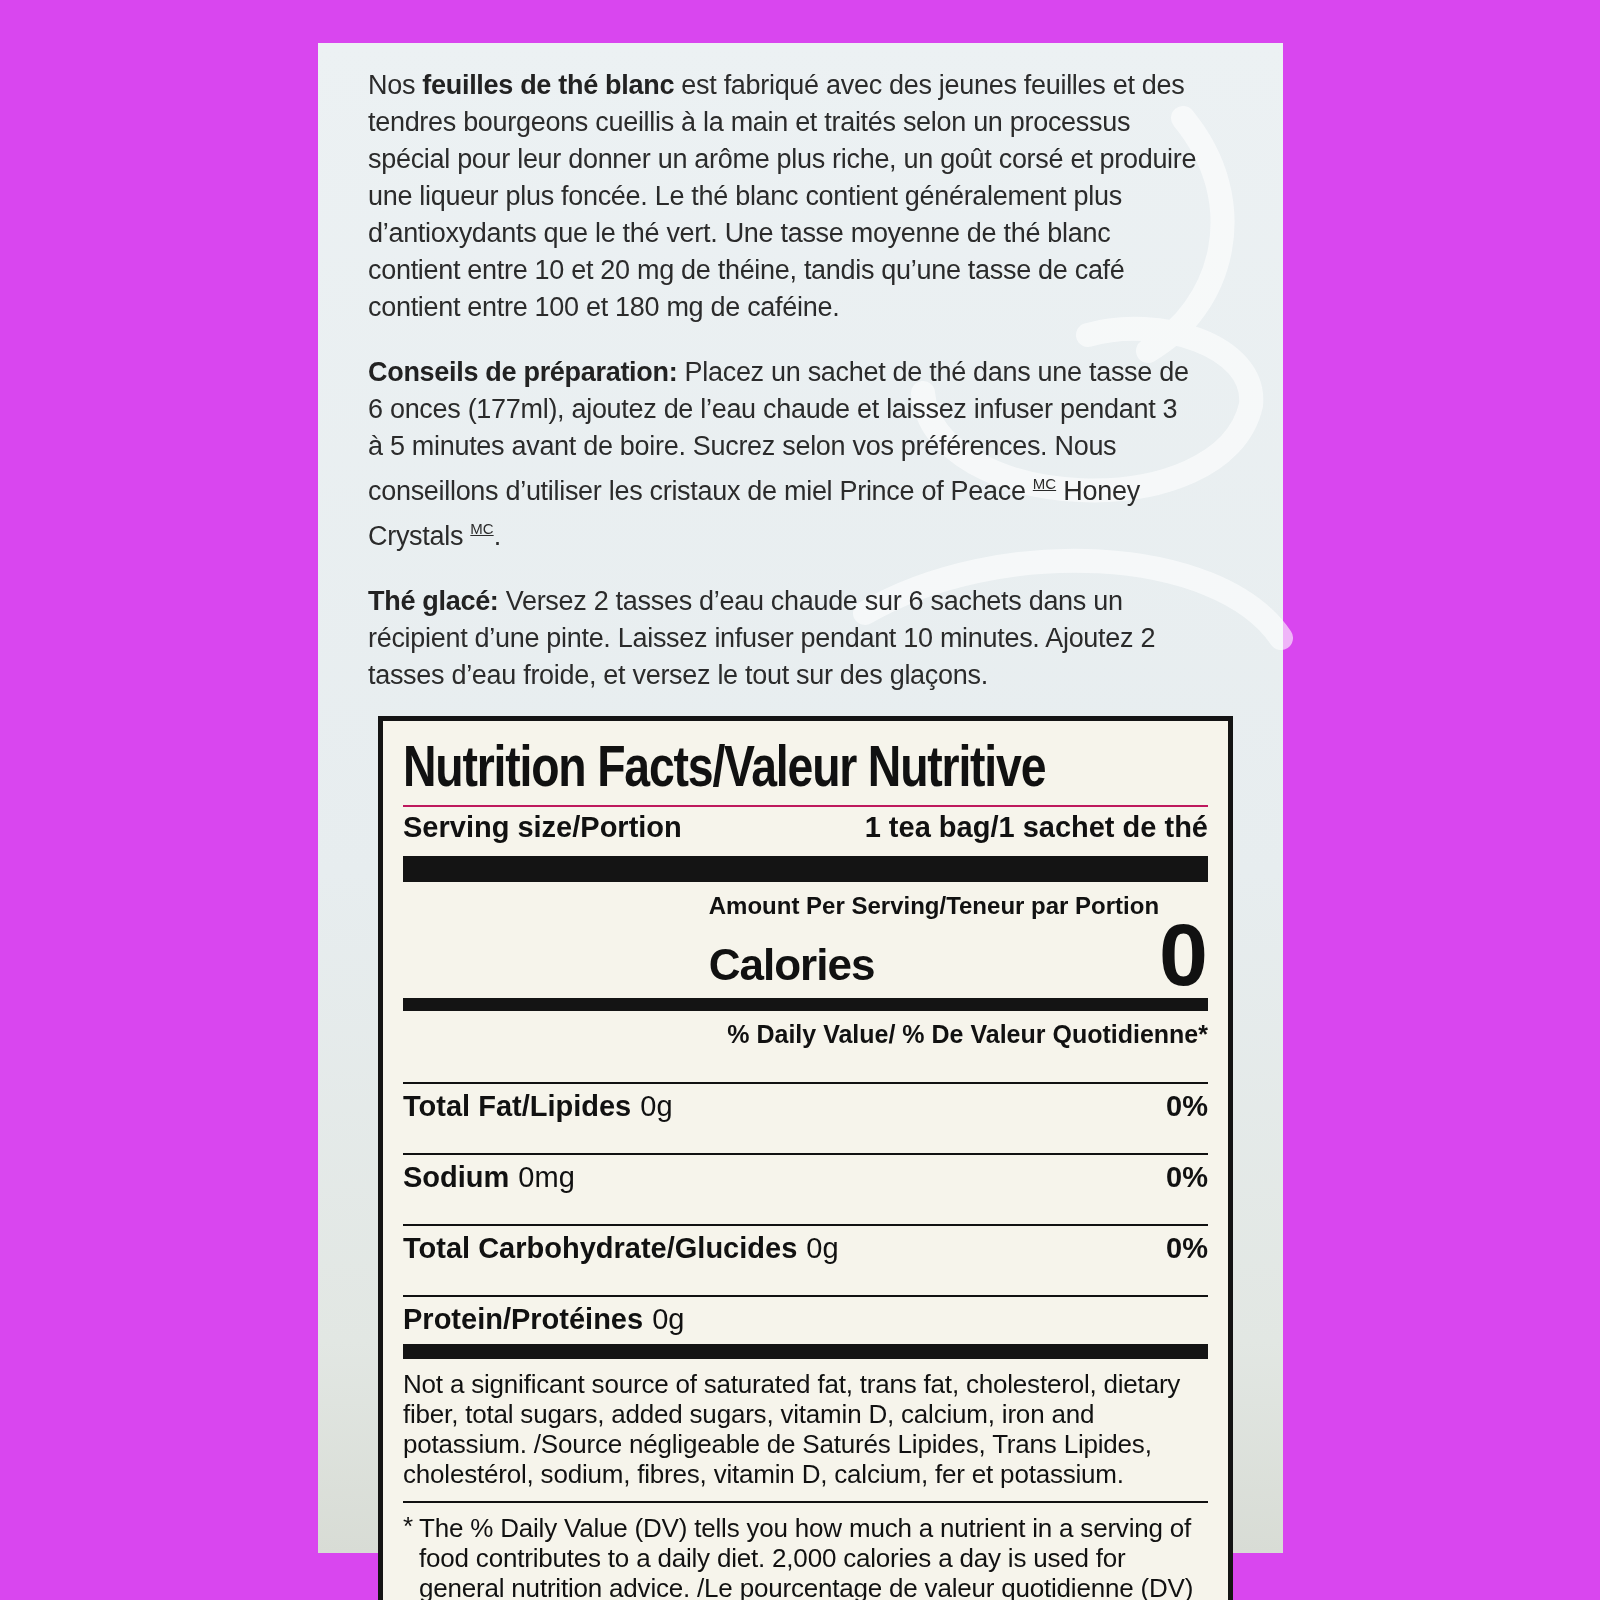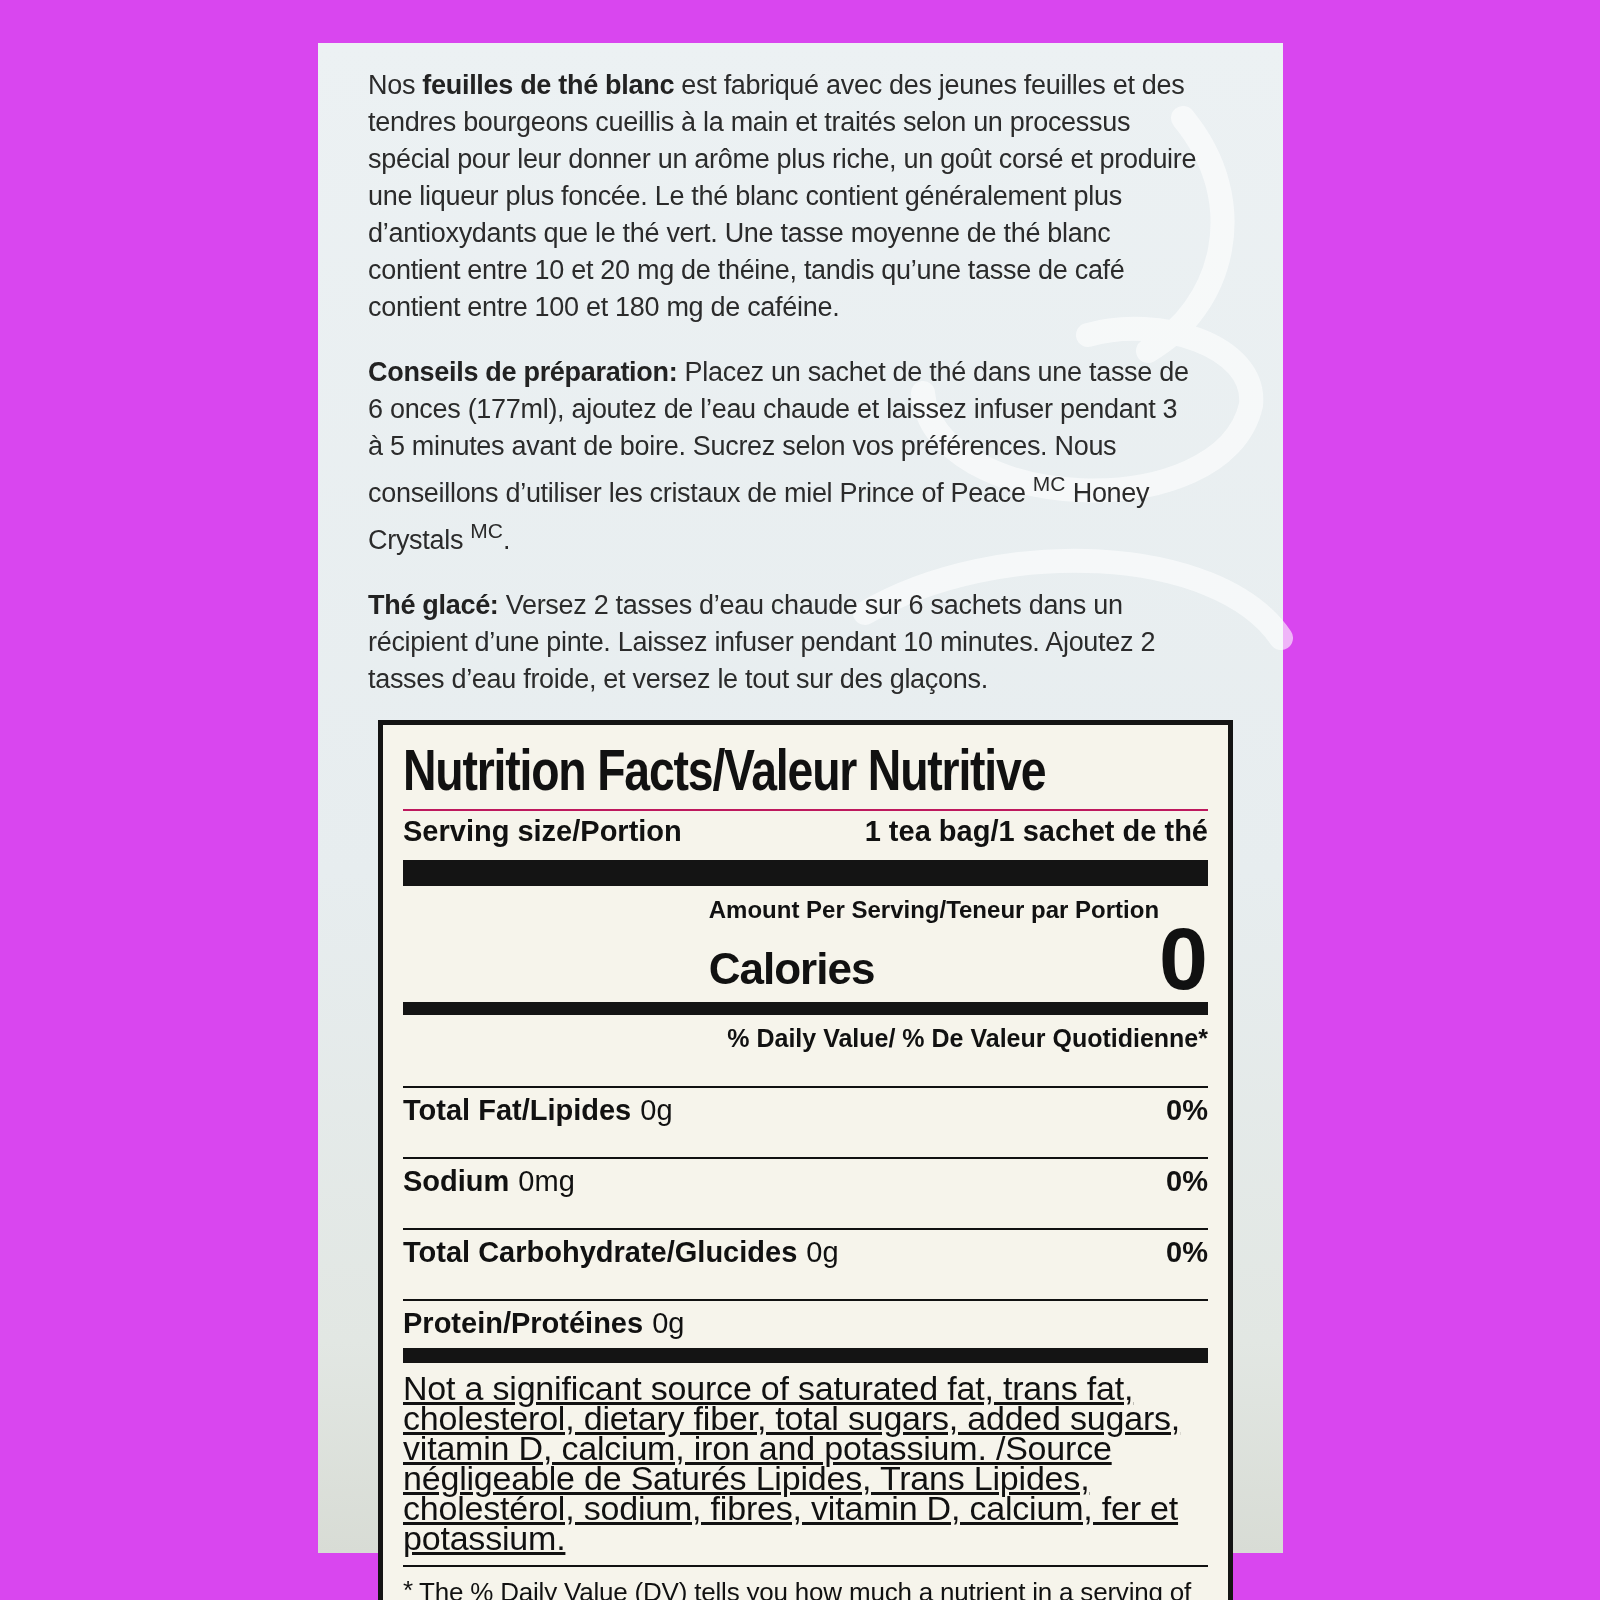--- a/index.html
+++ b/index.html
@@ -6,21 +6,21 @@
   .page{position:relative;width:1600px;height:1600px;background:#d946ef;overflow:hidden;
         font-family:"Liberation Sans",sans-serif;}
   .panel{position:absolute;left:318px;top:43px;width:965px;height:1510px;
          background:linear-gradient(180deg,#ecf1f3 0%,#e7edef 55%,#e2e7e3 86%,#d8dcd5 100%);}
   .swirl{position:absolute;top:50px;right:-10px;width:440px;height:620px;opacity:.6;pointer-events:none;}
   .content{position:relative;padding:24px 50px 0 50px;}
   .body-p{margin:0;width:830px;font-size:27px;line-height:37px;letter-spacing:-0.3px;
           color:#2b2b2b;font-weight:400;}
   .body-p b{font-weight:700;color:#222;}
   .body-p + .body-p{margin-top:28px;}
-  .tm{font-size:21px;vertical-align:11px;letter-spacing:0;}
+  .tm{font-size:15px;vertical-align:11px;letter-spacing:0;text-decoration:underline;}
   
   .nfbox{box-sizing:border-box;margin:22px 0 0 10px;width:855px;background:#f6f4eb;
          border:5px solid #141414;border-bottom-width:9px;padding:8px 20px 14px;color:#111;}
   .nf-title{padding:8px 0 10px;border-bottom:2px solid #be185d;line-height:1;}
   .squeeze{display:inline-block;font-size:58px;font-weight:900;letter-spacing:-1.5px;
            transform:scaleX(0.80);transform-origin:0 60%;white-space:nowrap;}
   .nf-servings{font-size:29px;padding:10px 0 2px;}
   .nf-serving-row{display:flex;justify-content:space-between;font-weight:700;font-size:29px;
                   padding:4px 0 12px;text-align:right;}
   .bar{background:#141414;}
@@ -30,21 +30,21 @@
   .nf-cal{display:flex;justify-content:flex-end;align-items:flex-end;padding-top:10px;}
   .nf-amount{font-size:24px;font-weight:700;}
   .nf-calword{font-size:44px;font-weight:800;letter-spacing:-1px;margin-top:20px;}
   .nf-calval{font-size:88px;font-weight:800;line-height:.8;}
   .nf-dvh{text-align:right;font-size:25px;font-weight:700;padding:9px 0;}
   .nf-row{display:flex;justify-content:space-between;align-items:baseline;
           border-top:2px solid #111;padding:6px 0;font-size:29px;margin-top:24px;}
   .nf-row .nm b{font-weight:700;}
   .nf-row .amt{font-weight:400;margin-left:9px;}
   .nf-row .dv{font-weight:700;}
-  .nf-note{font-size:34px;line-height:30px;padding:10px 0 12px;letter-spacing:-0.2px;text-decoration:underline;}
+  .nf-note{font-size:26px;line-height:30px;padding:10px 0 12px;letter-spacing:-0.2px;}
   .rule-thin{border-top:2px solid #111;}
   .nf-foot{position:relative;font-size:26px;line-height:30px;padding:10px 0 4px 16px;
            letter-spacing:-0.2px;}
   .star{position:absolute;left:0;top:8px;}
 </style>
 </head>
 <body>
 
 <div class="page">
   <div class="panel">

